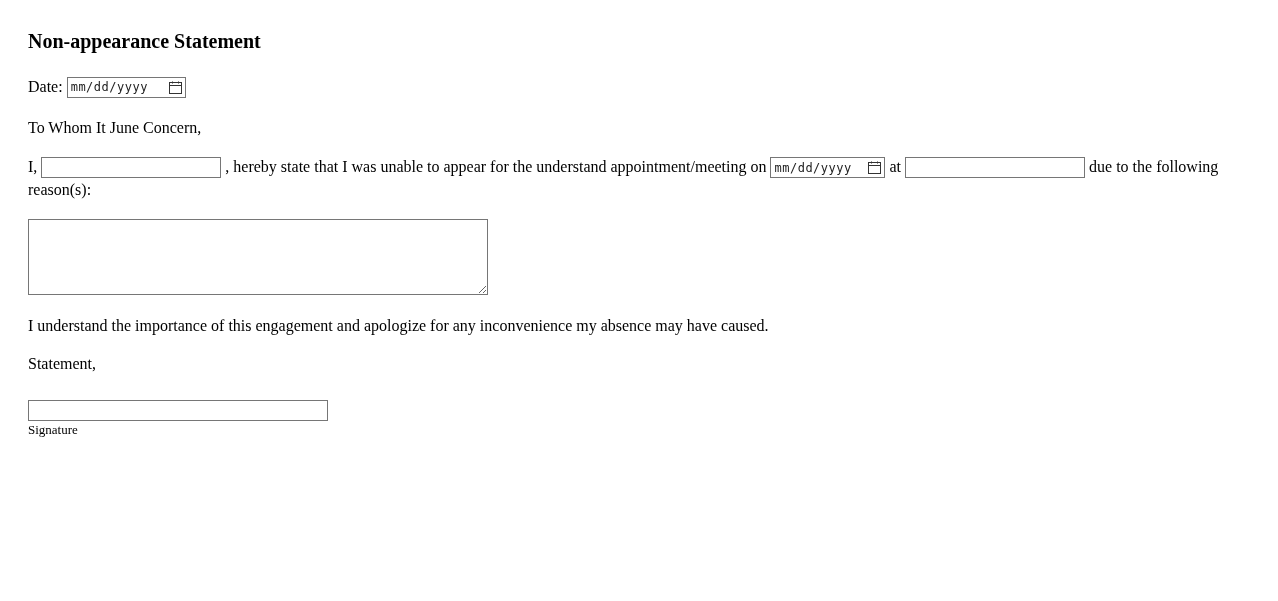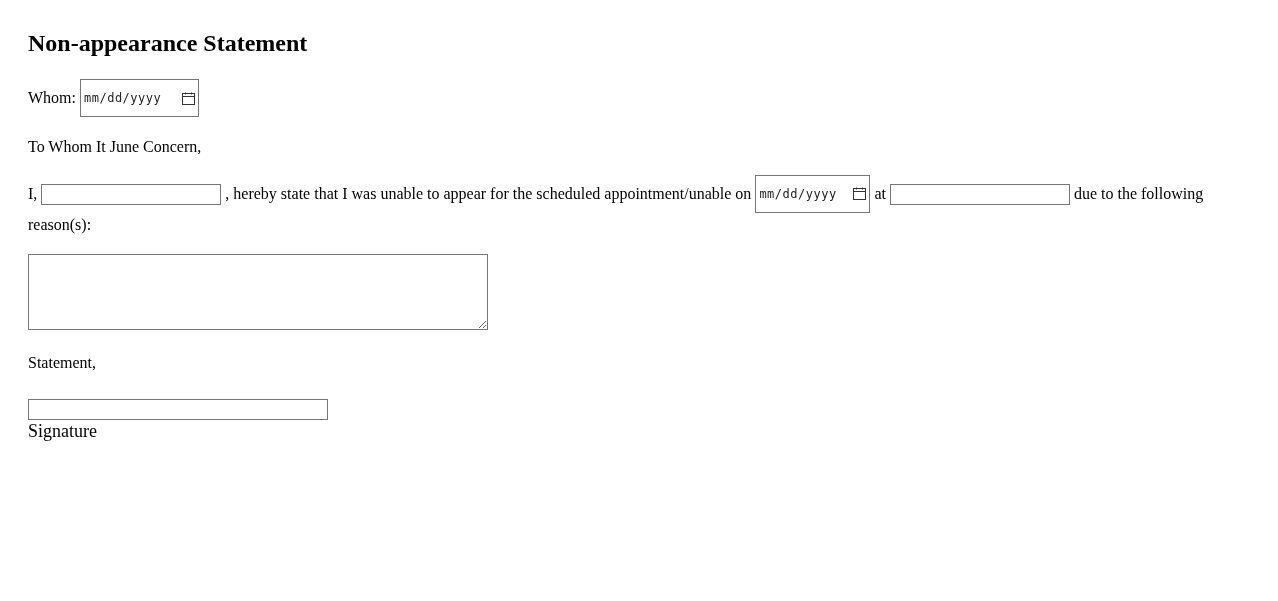--- a/index.html
+++ b/index.html
@@ -14,21 +14,21 @@
     font-size: 16px;
     color: #000000;
     overflow: hidden;
   }
   .page {
     padding: 16px 24px 0 28px;
     box-sizing: border-box;
   }
   h1.title {
     font-family: "Liberation Serif", "DejaVu Serif", serif;
-    font-size: 24px;
+    font-size: 20px;
     font-weight: bold;
     margin: 14px 0 24px 0;
     line-height: 1.1;
   }
   .row {
     margin: 0 0 18px 0;
     line-height: 1.35;
   }
   .label {
     font-size: 16px;
@@ -42,21 +42,21 @@
     color: #000;
     box-sizing: border-box;
     height: 21px;
     vertical-align: baseline;
   }
   .date-input {
     font-family: "DejaVu Sans Mono", "Liberation Mono", monospace;
     font-size: 12px;
     border: 1px solid #767676;
     background: #fff;
-    height: 38px;
+    height: 21px;
     box-sizing: border-box;
     display: inline-flex;
     align-items: center;
     justify-content: space-between;
     padding: 0 3px;
     vertical-align: middle;
     position: relative;
     top: -1px;
     color: #222;
     letter-spacing: 0.5px;
@@ -86,73 +86,74 @@
     font-size: 13px;
     padding: 2px;
     box-sizing: border-box;
     resize: both;
     background: #fff;
   }
   .sig-block {
     margin-top: 26px;
   }
   .sig-caption {
-    font-size: 18px;
+    font-size: 13px;
     margin-top: 1px;
   }
   .statement-line {
     margin: 0 0 18px 0;
   }
 </style>
 </head>
 <body>
 
 <div class="page">
 
   <h1 class="title">Non-appearance Statement</h1>
 
   <div class="row">
-    <span class="label">Whom:</span>
+    <span class="label">Date:</span>
     <span class="date-input date-short">
       <span class="ph">mm/dd/yyyy</span>
       <span class="cal">
         <svg width="13" height="13" viewBox="0 0 13 13" xmlns="http://www.w3.org/2000/svg">
           <rect x="0.5" y="1.5" width="12" height="11" fill="none" stroke="#333" stroke-width="1"></rect>
           <line x1="0.5" y1="4.5" x2="12.5" y2="4.5" stroke="#333" stroke-width="1"></line>
           <line x1="3.5" y1="0.5" x2="3.5" y2="2.5" stroke="#333" stroke-width="1"></line>
           <line x1="9.5" y1="0.5" x2="9.5" y2="2.5" stroke="#333" stroke-width="1"></line>
         </svg>
       </span>
     </span>
   </div>
 
   <div class="row">To Whom It June Concern,</div>
 
   <div class="row">
     <span>I,</span>
     <input type="text" class="name-input" value="" placeholder="" style="">
-    <span>, hereby state that I was unable to appear for the scheduled appointment/unable on</span>
+    <span>, hereby state that I was unable to appear for the understand appointment/meeting on</span>
     <span class="date-input date-appt">
       <span class="ph">mm/dd/yyyy</span>
       <span class="cal">
         <svg width="13" height="13" viewBox="0 0 13 13" xmlns="http://www.w3.org/2000/svg">
           <rect x="0.5" y="1.5" width="12" height="11" fill="none" stroke="#333" stroke-width="1"></rect>
           <line x1="0.5" y1="4.5" x2="12.5" y2="4.5" stroke="#333" stroke-width="1"></line>
           <line x1="3.5" y1="0.5" x2="3.5" y2="2.5" stroke="#333" stroke-width="1"></line>
           <line x1="9.5" y1="0.5" x2="9.5" y2="2.5" stroke="#333" stroke-width="1"></line>
         </svg>
       </span>
     </span>
     <span>at</span>
     <input type="text" class="time-input" value="" placeholder="" style="">
     <span>due to the following reason(s):</span>
   </div>
 
   <textarea class="reason" placeholder="" style=""></textarea>
 
+  <div class="statement-line">I understand the importance of this engagement and apologize for any inconvenience my absence may have caused.</div>
 
   <div class="row">Statement,</div>
 
   <div class="sig-block">
     <input type="text" class="sig-input" value="" placeholder="" style="">
     <div class="sig-caption">Signature</div>
   </div>
 
 </div>
 

